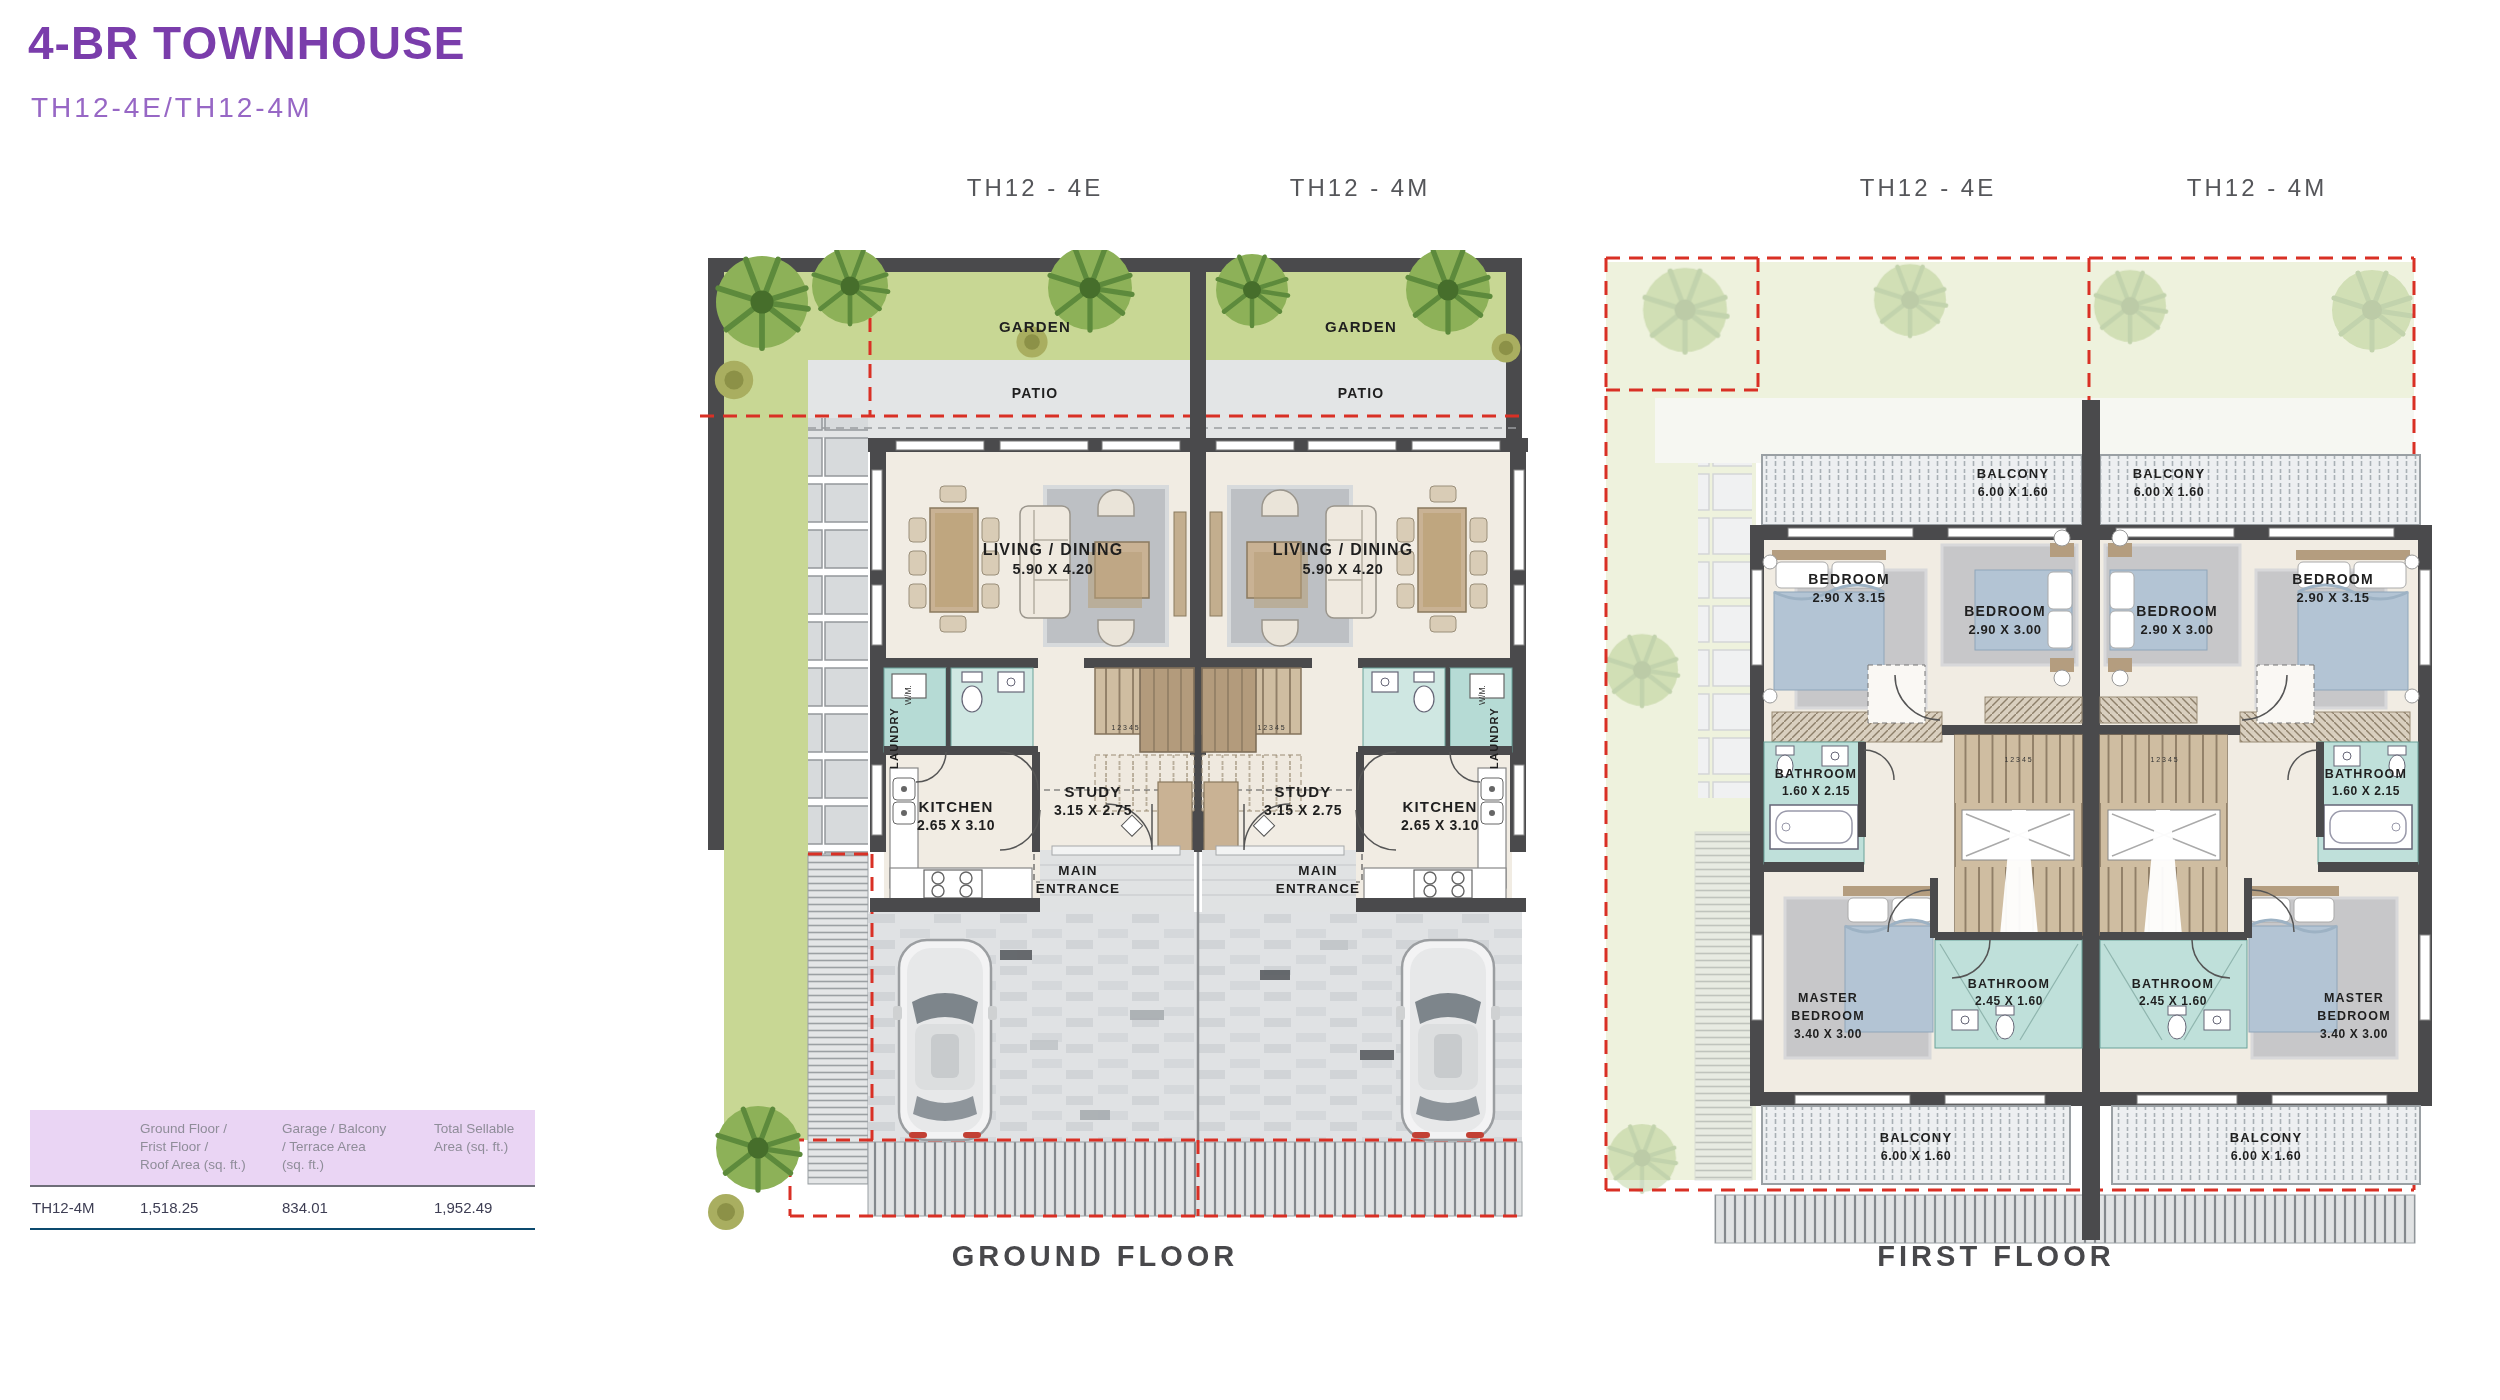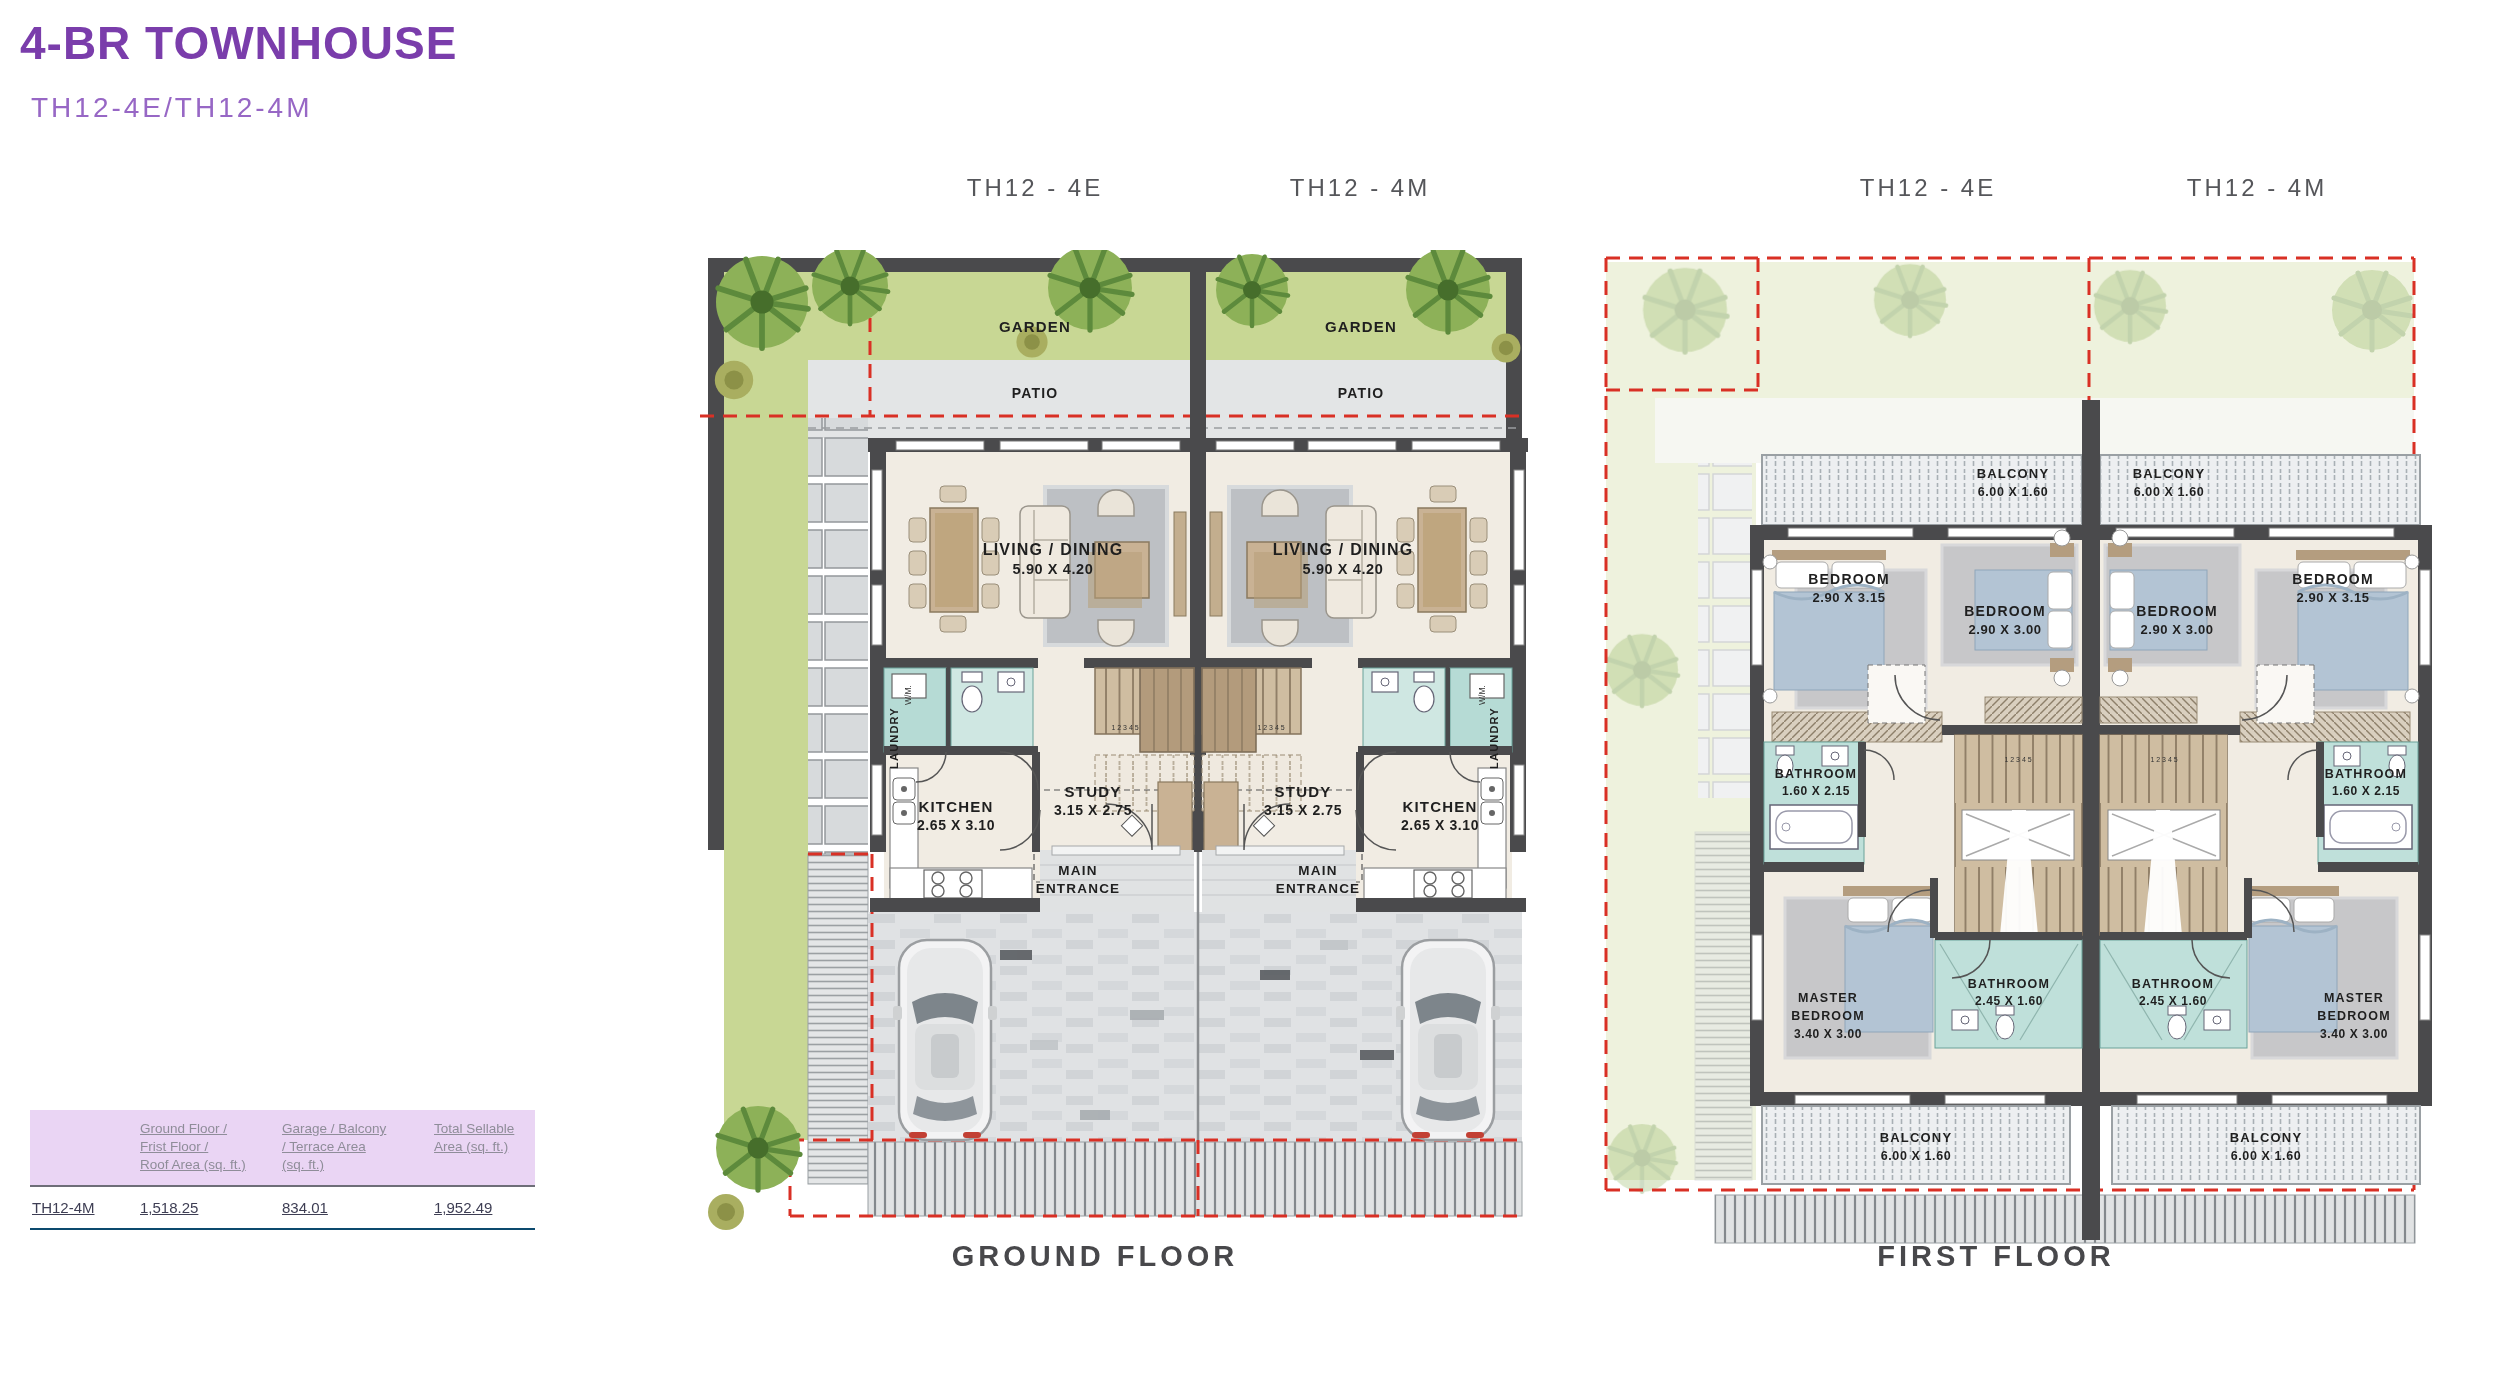--- a/index.html
+++ b/index.html
@@ -1,39 +1,39 @@
 <!DOCTYPE html>
 <html><head>
 <meta charset="utf-8">
 <style>
   html,body{margin:0;padding:0;background:#fff;}
   .canvas{position:relative;width:2500px;height:1400px;background:#ffffff;overflow:hidden;
           font-family:"Liberation Sans",sans-serif;}
-  .page-title{position:absolute;left:20px;top:16px;font-size:46px;font-weight:600;
+  .page-title{position:absolute;left:28px;top:16px;font-size:46px;font-weight:600;
               color:#7a3dab;letter-spacing:1px;}
   .page-subtitle{position:absolute;left:31px;top:92px;font-size:28px;font-weight:400;
               color:#9767c5;letter-spacing:3px;}
   .unit-label{position:absolute;top:174px;transform:translateX(-50%);font-size:24px;
               color:#55565a;letter-spacing:3px;white-space:nowrap;}
   .floor-caption{position:absolute;top:1240px;transform:translateX(-50%);font-size:29px;
               font-weight:700;color:#48484b;letter-spacing:4px;white-space:nowrap;}
   svg.plan{position:absolute;}
   svg text{font-family:"Liberation Sans",sans-serif;}
   .rl{font-weight:700;fill:#1f1f1f;letter-spacing:1.2px;text-anchor:middle;}
   .rl-dim{font-weight:700;fill:#1f1f1f;letter-spacing:0.6px;text-anchor:middle;}
   .tiny{font-weight:400;fill:#333;text-anchor:middle;}
   
   .area-table{position:absolute;left:30px;top:1110px;width:505px;color:#3e3e54;}
   .at-row{display:grid;grid-template-columns:108px 142px 152px 103px;align-items:center;}
   .at-header{background:#ead5f4;color:#8f8d99;font-size:13.5px;line-height:1.33;
              padding:10px 0 11px 0;align-items:start;}
   .at-header .at-cell span{display:block;}
   .at-data{font-size:15px;height:41px;border-top:2px solid #6e6e78;}
   .at-bottom{border-bottom:2px solid #0c4a6e;}
-  .at-cell{padding-left:2px;text-decoration:underline;}
+  .at-cell{padding-left:2px;}
 </style>
 </head>
 <body>
 
 <div class="canvas">
 
   <div class="page-title">4-BR TOWNHOUSE</div>
   <div class="page-subtitle">TH12-4E/TH12-4M</div>
 
   <div class="unit-label" style="left:1035px">TH12 - 4E</div>

